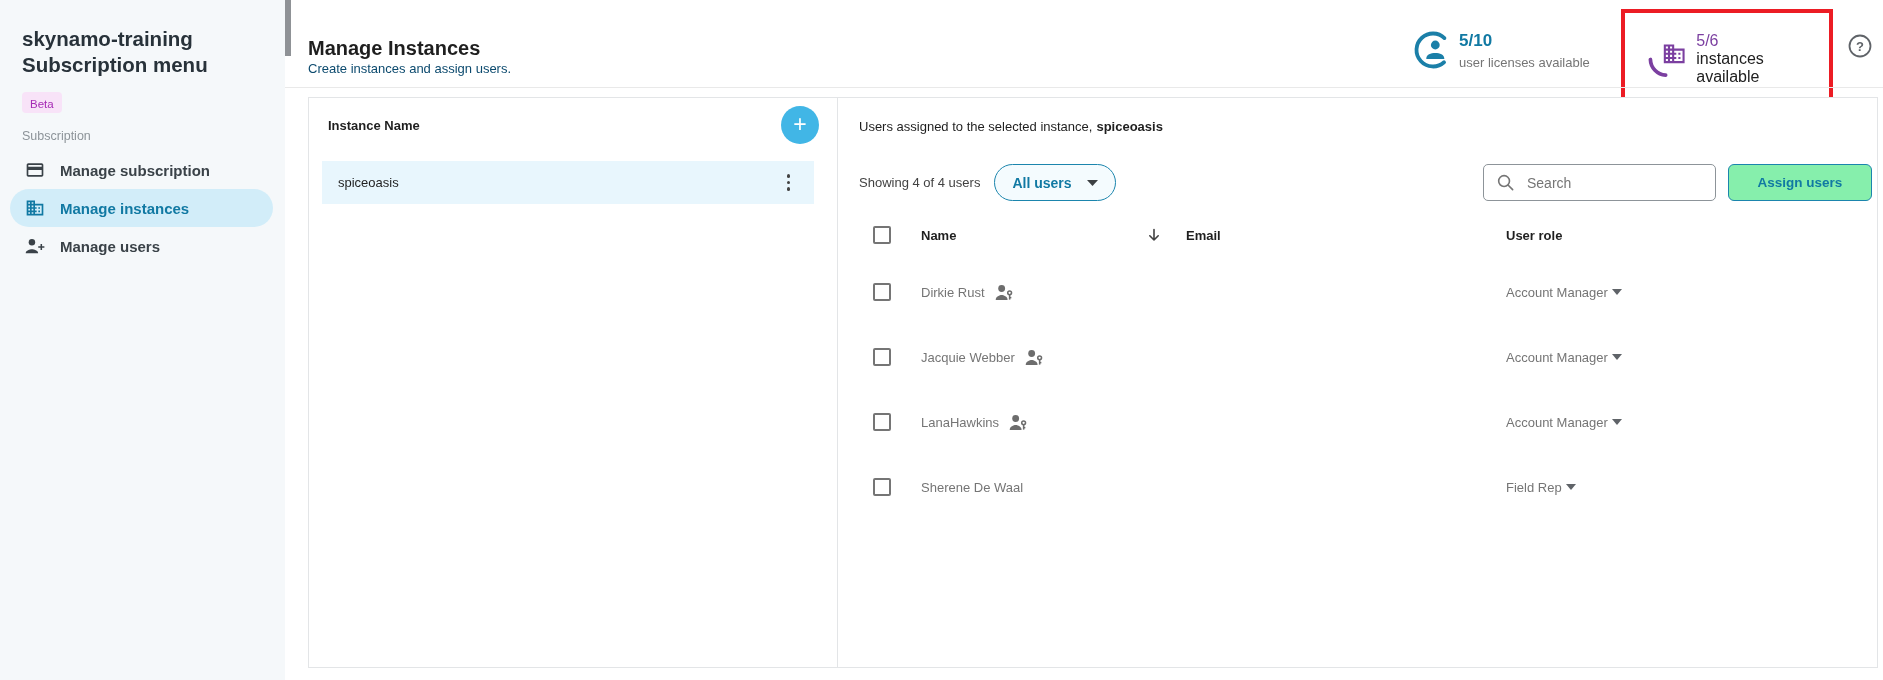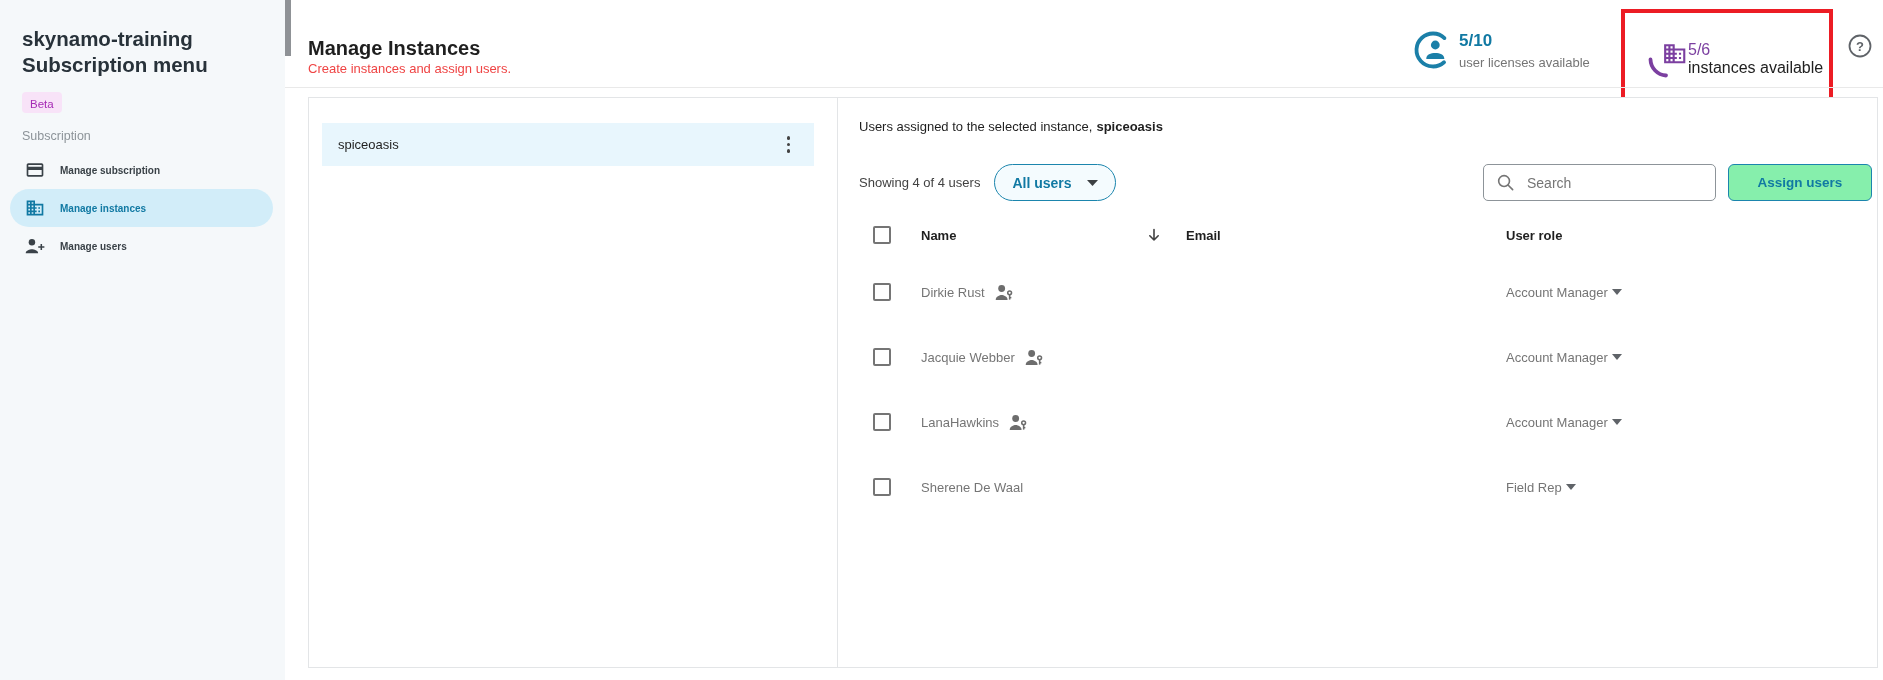--- a/index.html
+++ b/index.html
@@ -7,39 +7,39 @@
        font-family:"Liberation Sans",sans-serif;color:#212121;}
 
   
   .sidebar{position:absolute;left:0;top:0;width:285px;height:680px;background:#f5f8fa;}
   .sb-title{margin:26px 0 0 22px;font-size:20.5px;line-height:26px;font-weight:700;color:#28323a;}
   .beta{display:inline-block;margin:14px 0 0 22px;padding:6px 8px 3px;border-radius:4px;
         background:#f8e3f8;color:#a62bb5;font-size:11.5px;font-weight:500;}
   .section-label{margin:16px 0 0 22px;font-size:12.5px;color:#8d9499;}
   .nav{margin-top:8px;}
   .nav-item{height:38px;display:flex;align-items:center;padding-left:25px;gap:15px;
-            font-size:10px;font-weight:600;color:#3a4248;cursor:pointer;box-sizing:border-box;}
+            font-size:15px;font-weight:600;color:#3a4248;cursor:pointer;box-sizing:border-box;}
   .nav-item.active{margin-left:10px;padding-left:15px;width:263px;border-radius:19px;
                    background:#d2edf9;color:#1179a3;}
   .nav-ico{width:20px;height:20px;flex:none;}
   .nav-item .ico-fill{fill:#3a4248;}
   .nav-item.active .ico-fill{fill:#1179a3;}
   .sb-scroll{position:absolute;left:285px;top:0;width:6px;height:56px;background:#8f9296;}
 
   
   .main-title{position:absolute;left:308px;top:24px;font-size:20px;font-weight:700;color:#1f1f1f;}
-  .main-sub{position:absolute;left:308px;top:61px;font-size:13px;color:#ef4444;}
+  .main-sub{position:absolute;left:308px;top:61px;font-size:13px;color:#0c4a6e;}
   .gauge{display:flex;align-items:center;gap:6px;}
   #gauge-users{position:absolute;left:1413px;top:30px;}
   .gauge .count{font-size:17px;font-weight:700;line-height:20px;}
   .count-teal{color:#1179a3;}
   .count-purple{color:#7b3fa0;}
   .gauge .cap{font-size:13px;color:#757575;margin-top:4px;white-space:nowrap;}
   .red-box{position:absolute;left:1621px;top:9px;width:212px;height:99px;border:4px solid #ec1c24;
-           box-sizing:border-box;display:flex;align-items:center;gap:0;padding-left:21px;background:#fff;}
+           box-sizing:border-box;display:flex;align-items:center;gap:9px;padding-left:21px;background:#fff;}
   .help{position:absolute;left:1847px;top:33px;width:26px;height:26px;cursor:pointer;}
   .hdr-divider{position:absolute;left:285px;top:87px;width:1598px;height:1px;background:#e9e9e9;}
 
   
   .card{position:absolute;left:308px;top:97px;width:1570px;height:571px;border:1px solid #e3e5e7;
         box-sizing:border-box;display:flex;background:#fff;}
   .left-panel{width:529px;flex:none;border-right:1px solid #e3e5e7;box-sizing:border-box;padding-top:8px;}
   .lp-header{height:38px;display:flex;align-items:center;padding:0 18px 0 19px;}
   .lp-title{font-size:13px;font-weight:700;color:#1f1f1f;}
   .add-btn{margin-left:auto;width:38px;height:38px;border-radius:50%;background:#41b6e6;border:none;
@@ -152,20 +152,24 @@
   <svg class="help" viewBox="0 0 26 26">
     <circle cx="13" cy="13" r="10.5" fill="none" stroke="#5f6368" stroke-width="1.8"></circle>
     <text x="13" y="17.5" text-anchor="middle" font-size="13" font-weight="600" fill="#5f6368" font-family="Liberation Sans, sans-serif">?</text>
   </svg>
 
   <div class="hdr-divider"></div>
 
   <section class="card">
 
     <div class="left-panel">
+      <div class="lp-header">
+        <span class="lp-title">Instance Name</span>
+        <button class="add-btn">+</button>
+      </div>
       <div class="inst-row">
         <span class="inst-name">spiceoasis</span>
         <span class="kebab">
             <i></i>
             <i></i>
             <i></i>
           </span>
       </div>
     </div>
 

